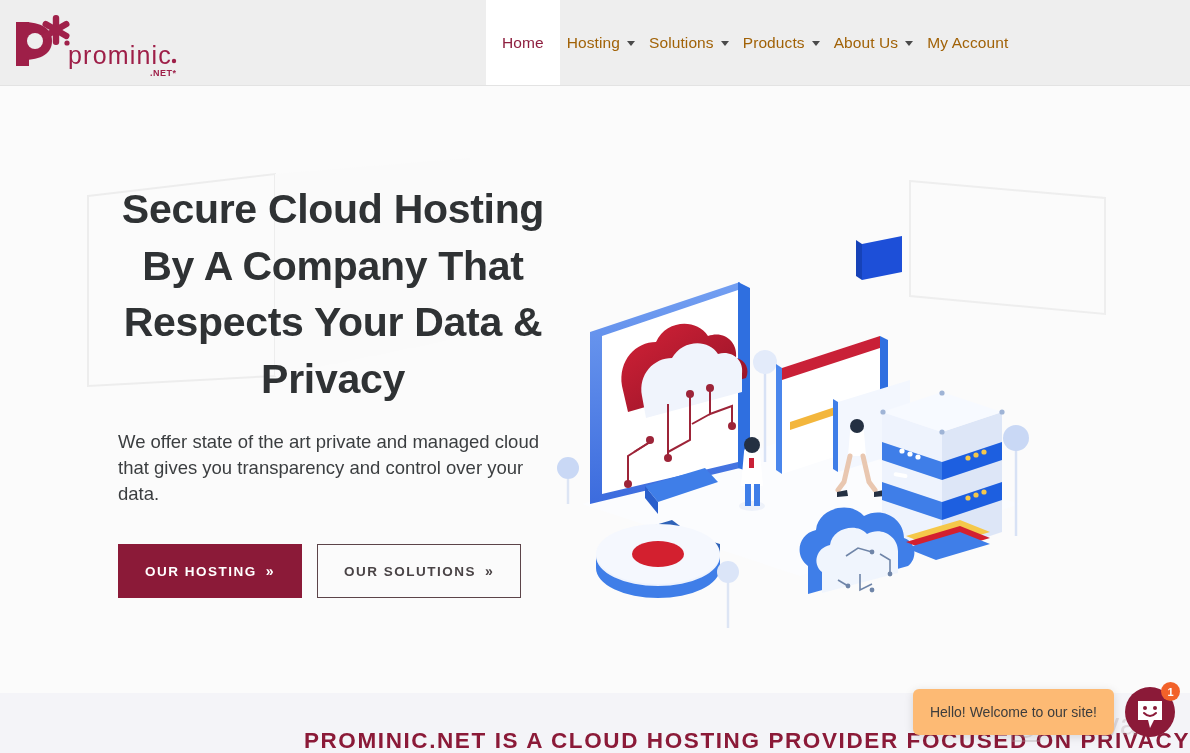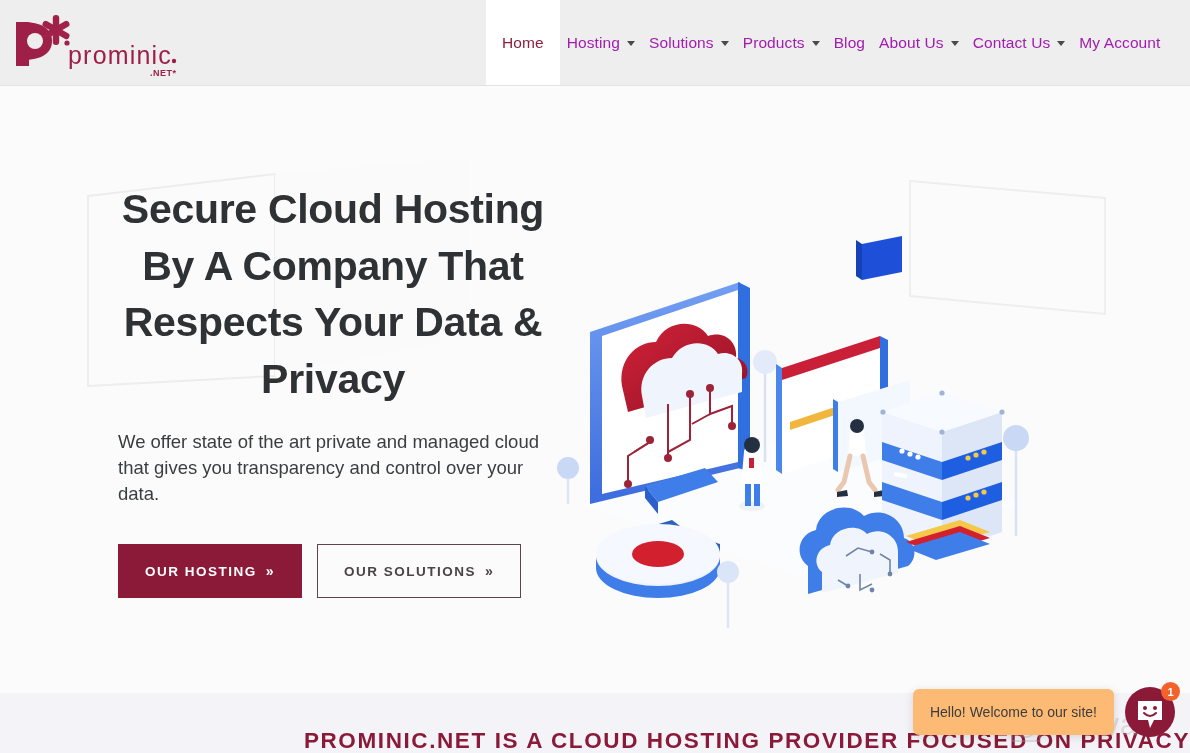--- a/index.html
+++ b/index.html
@@ -44,21 +44,21 @@
     flex: 1;
     display: flex;
     align-items: stretch;
   }
   .nav-item {
     display: flex;
     align-items: center;
     gap: 7px;
     padding: 0 7px;
     font-size: 15.5px;
-    color: #a21caf;
+    color: #a16207;
     letter-spacing: .1px;
     white-space: nowrap;
     cursor: pointer;
     user-select: none;
   }
   .nav-item.active {
     background: #ffffff;
     color: #8e1f3f;
     padding: 0 16px;
   }
@@ -266,28 +266,21 @@
     </div>
     <div class="nav-item">
       <span>Solutions</span>
       <span class="caret"></span>
     </div>
     <div class="nav-item">
       <span>Products</span>
       <span class="caret"></span>
     </div>
     <div class="nav-item">
-      <span>Blog</span>
-    </div>
-    <div class="nav-item">
       <span>About Us</span>
-      <span class="caret"></span>
-    </div>
-    <div class="nav-item">
-      <span>Contact Us</span>
       <span class="caret"></span>
     </div>
     <div class="nav-item">
       <span>My Account</span>
     </div>
   </nav>
 </div>
 
 <section class="hero">
 

